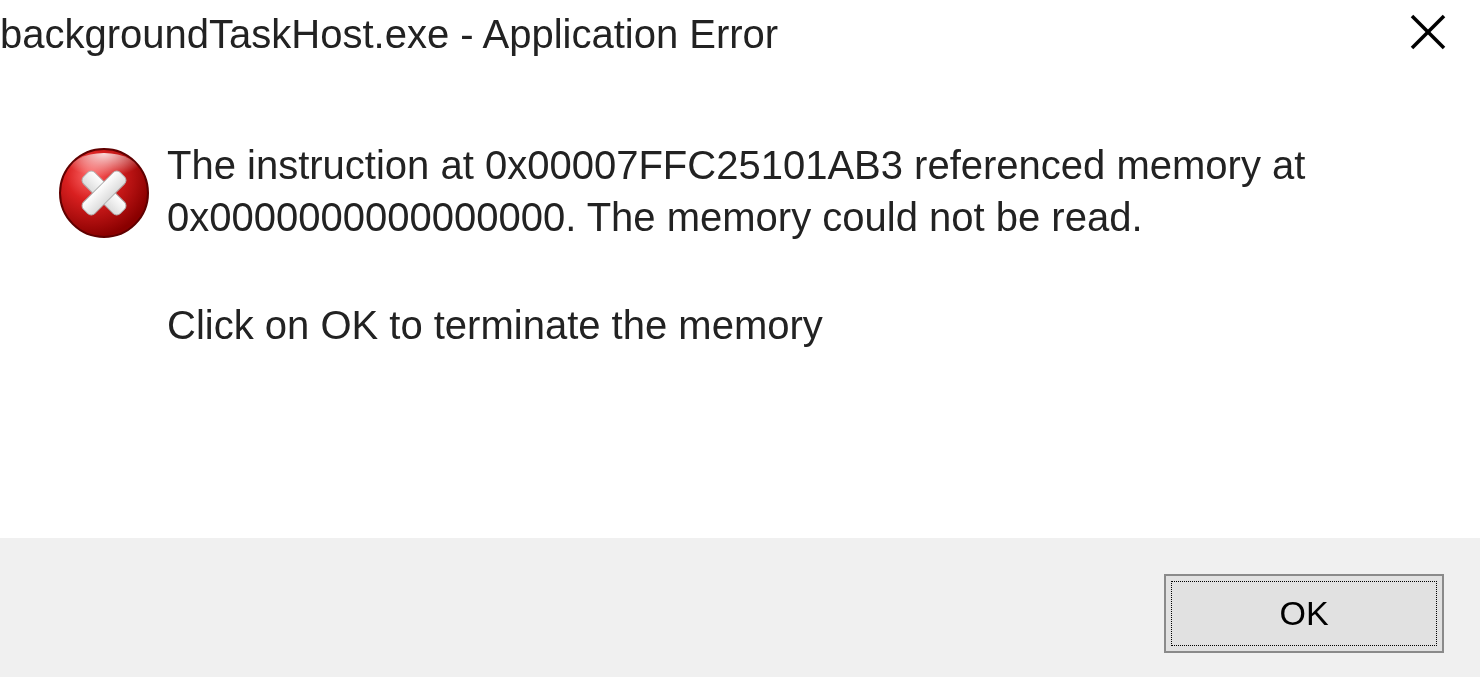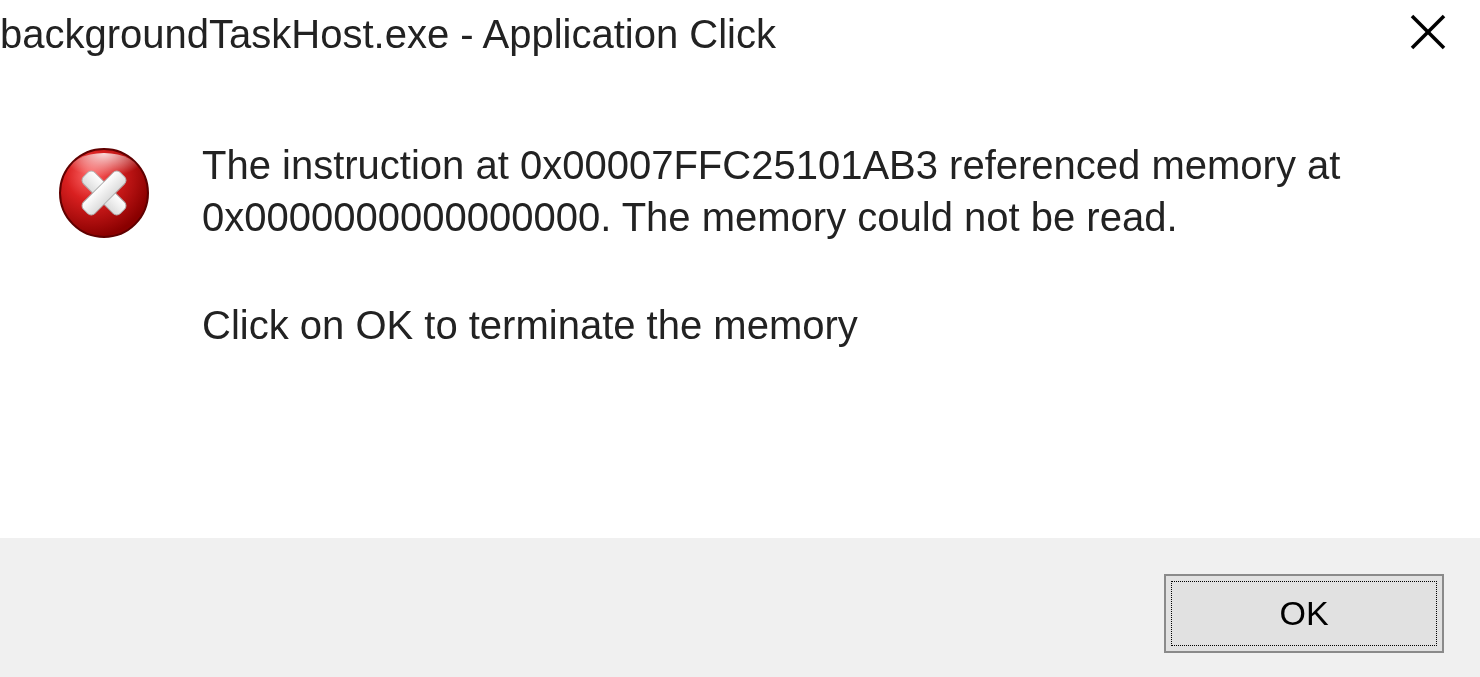--- a/index.html
+++ b/index.html
@@ -38,21 +38,21 @@
       color: #000;
       cursor: pointer;
       padding: 0 12px;
       line-height: 1;
     }
     .content {
       flex: 1;
       display: flex;
       align-items: flex-start;
       padding: 80px 88px 40px 56px;
-      gap: 50px;
+      gap: 15px;
     }
     .error-icon {
       width: 96px;
       height: 96px;
       flex-shrink: 0;
       margin-top: 6px;
     }
     .message {
       font-size: 40px;
       font-weight: 400;
@@ -84,21 +84,21 @@
       width: 280px;
       cursor: pointer;
       text-align: center;
     }
   </style>
 </head>
 <body>
 
 <div class="dialog">
   <div class="titlebar">
-    <div class="title">backgroundTaskHost.exe - Application Click</div>
+    <div class="title">backgroundTaskHost.exe - Application Error</div>
     <div class="close-btn">
       <svg width="40" height="40" viewBox="0 0 40 40">
         <line x1="4" y1="4" x2="36" y2="36" stroke="#000" stroke-width="3.5"></line>
         <line x1="36" y1="4" x2="4" y2="36" stroke="#000" stroke-width="3.5"></line>
       </svg>
     </div>
   </div>
 
   <div class="content">
     <div class="error-icon">

